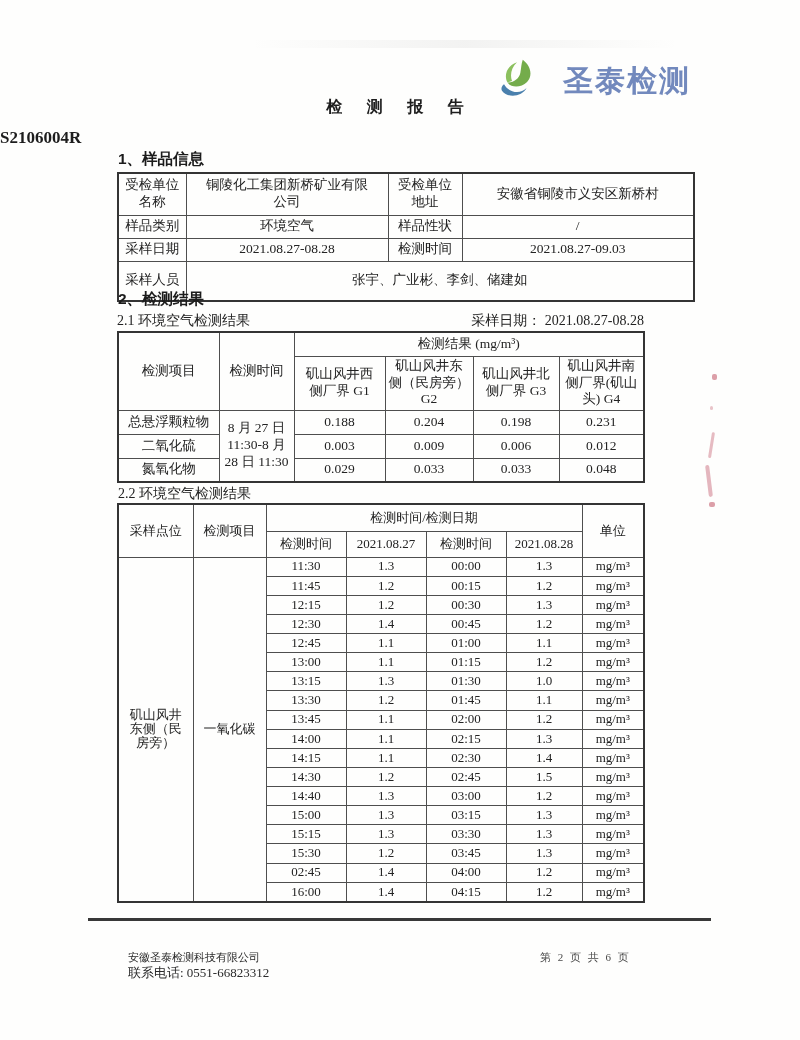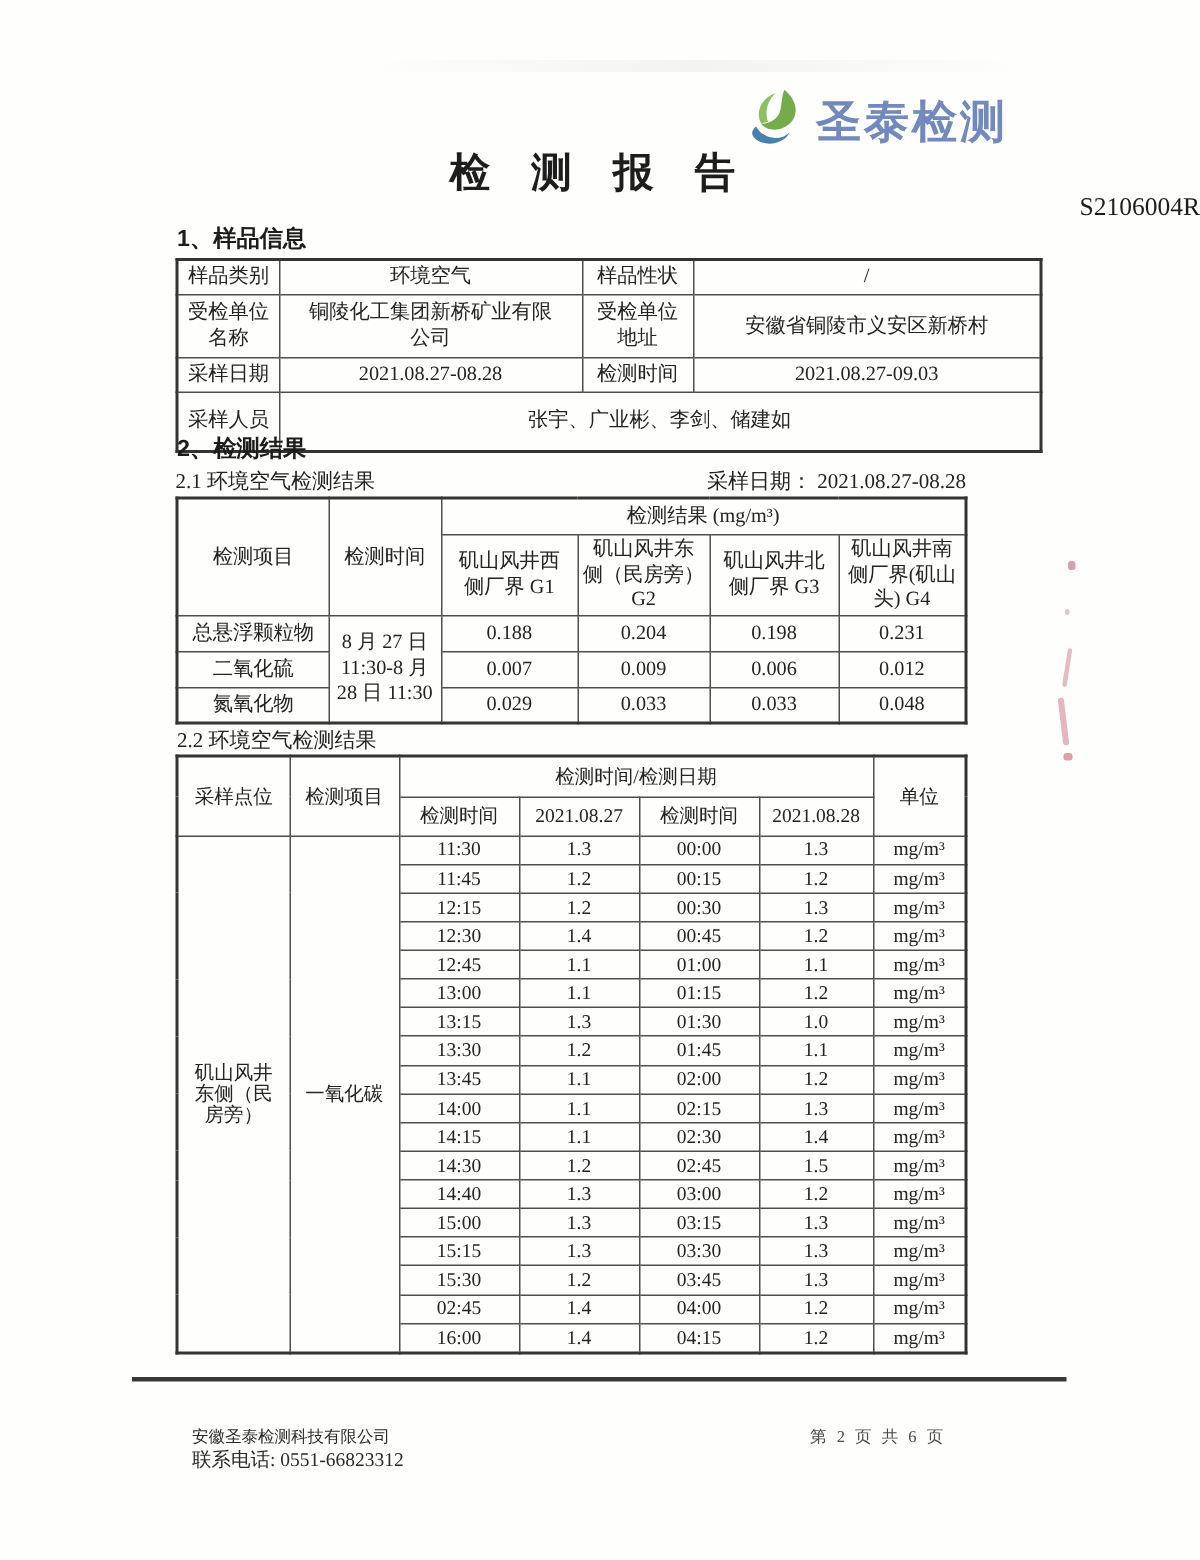--- a/index.html
+++ b/index.html
@@ -2,28 +2,28 @@
 <html><head>
 <meta charset="utf-8">
 <style>
   html,body{margin:0;padding:0;background:#ffffff;}
   .page{position:relative;width:800px;height:1040px;background:#fefefd;overflow:hidden;
         font-family:"Liberation Serif","DejaVu Serif",serif;color:#222;}
   .abs{position:absolute;}
   .pre{white-space:pre-line;}
 
   
-  .logo{left:494px;top:56px;display:flex;align-items:center;gap:4px;}
+  .logo{left:494px;top:56px;display:flex;align-items:center;gap:23px;}
   .logo-text{font-family:"Liberation Sans","DejaVu Sans",sans-serif;font-weight:700;
              font-size:30px;color:#7289bd;letter-spacing:2px;}
 
   
   .title{left:0;top:97px;width:800px;text-align:center;font-family:"Liberation Sans","DejaVu Sans",sans-serif;
-         font-weight:700;font-size:27px;letter-spacing:10px;color:#1d1d1d;}
-  .report-no{left:0;top:128px;width:800px;text-align:right;font-weight:400;font-size:17px;color:#1d1d1d;}
+         font-weight:700;font-size:16px;letter-spacing:10px;color:#1d1d1d;}
+  .report-no{left:0;top:128px;width:800px;text-align:left;font-weight:700;font-size:17px;color:#1d1d1d;}
   .h-sec{font-family:"Liberation Sans","DejaVu Sans",sans-serif;font-weight:700;font-size:15.5px;color:#1c1c1c;}
   .h1{left:118px;top:149px;}
   .h2{left:118px;top:289px;}
   .subrow{left:117px;top:312px;width:527px;display:flex;justify-content:space-between;
           font-size:14px;color:#222;}
 
   
   table{border-collapse:collapse;table-layout:fixed;background:transparent;}
   td{border:1px solid #4e4e4e;text-align:center;vertical-align:middle;padding:0 2px;
      font-size:13.5px;line-height:1.25;color:#232323;overflow:hidden;}
@@ -74,34 +74,34 @@
   <div class="abs h-sec h1">1、样品信息</div>
 
   <table class="abs t1">
     <colgroup>
         <col style="width:68px">
         <col style="width:202px">
         <col style="width:74px">
         <col style="width:232px">
       </colgroup>
     <tbody>
-        <tr style="height:23px">
-      <td>样品类别</td>
-      <td>环境空气</td>
-      <td>样品性状</td>
-      <td>/</td>
-    </tr>
-    <tr style="height:42px">
+        <tr style="height:42px">
       <td class="pre">受检单位
 名称</td>
       <td class="pre">铜陵化工集团新桥矿业有限
 公司</td>
       <td class="pre">受检单位
 地址</td>
       <td>安徽省铜陵市义安区新桥村</td>
+    </tr>
+    <tr style="height:23px">
+      <td>样品类别</td>
+      <td>环境空气</td>
+      <td>样品性状</td>
+      <td>/</td>
     </tr>
     <tr style="height:23px">
       <td>采样日期</td>
       <td class="num">2021.08.27-08.28</td>
       <td>检测时间</td>
       <td class="num">2021.08.27-09.03</td>
     </tr>
     <tr style="height:40px">
       <td>采样人员</td>
       <td colspan="3">张宇、广业彬、李剑、储建如</td>
@@ -148,21 +148,21 @@
       <td rowspan="3" class="pre num">8 月 27 日
 11:30-8 月
 28 日 11:30</td>
       <td class="num">0.188</td>
       <td class="num">0.204</td>
       <td class="num">0.198</td>
       <td class="num">0.231</td>
     </tr>
     <tr style="height:24px">
       <td>二氧化硫</td>
-      <td class="num">0.007</td>
+      <td class="num">0.003</td>
       <td class="num">0.009</td>
       <td class="num">0.006</td>
       <td class="num">0.012</td>
     </tr>
     <tr style="height:24px">
       <td>氮氧化物</td>
       <td class="num">0.029</td>
       <td class="num">0.033</td>
       <td class="num">0.033</td>
       <td class="num">0.048</td>

